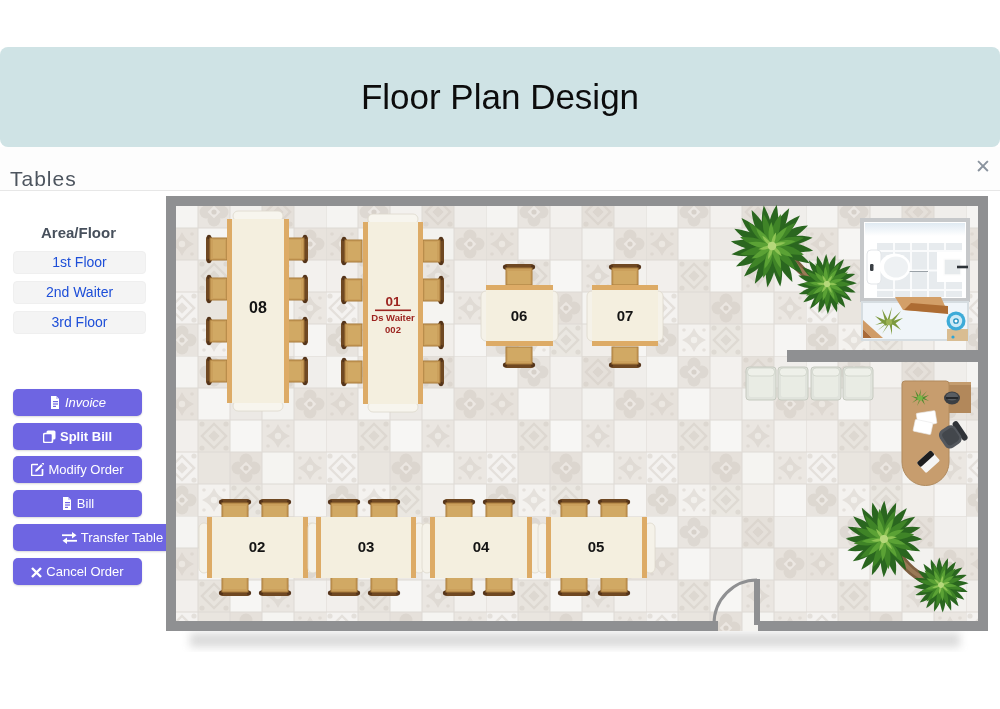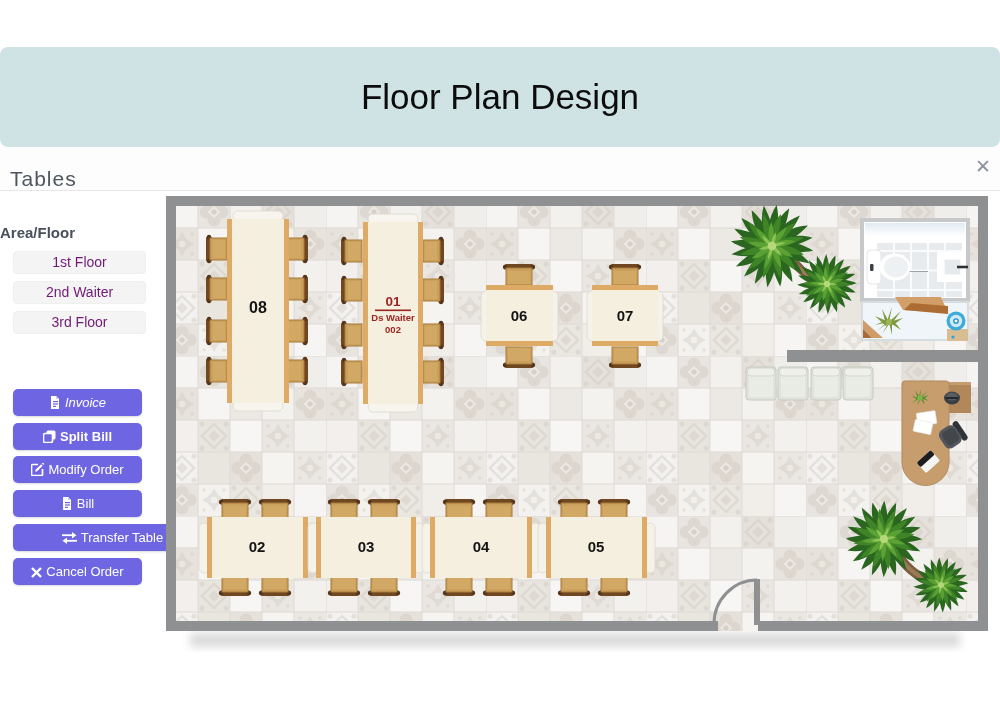--- a/index.html
+++ b/index.html
@@ -5,24 +5,24 @@
   html,body{margin:0;padding:0;background:#fff;width:1000px;height:709px;overflow:hidden;}
   #page{position:relative;width:1000px;height:709px;background:#fff;overflow:hidden;
         font-family:"Liberation Sans",sans-serif;}
   .banner{position:absolute;left:0;top:47px;width:1000px;height:100px;background:#cfe3e5;border-radius:8px;}
   .banner span{position:absolute;left:0;top:32px;width:1000px;text-align:center;
         font-size:35px;line-height:1;color:#0c0c0c;}
   .hdr{position:absolute;left:0;top:147px;width:1000px;height:43px;background:#fdfdfd;
         border-bottom:1px solid #e7e7e7;}
   .hdr span{position:absolute;left:10px;top:9px;font-size:21px;line-height:1;color:#4d555f;letter-spacing:1px;margin-top:12px;}
   .close{position:absolute;right:9px;top:155px;font-size:19px;color:#8a939e;}
-  .aflabel{position:absolute;left:0;top:224px;width:157px;
+  .aflabel{position:absolute;left:0;top:224px;width:157px;text-align:center;
         font-size:15px;font-weight:bold;color:#47505c;}
   .fbtn{position:absolute;left:13px;width:131px;height:21px;background:#f4f4f4;border:1px solid #efefef;
-        border-radius:4px;text-align:center;line-height:21px;font-size:14px;color:#701a75;}
+        border-radius:4px;text-align:center;line-height:21px;font-size:14px;color:#1d4ed8;}
   .pbtn{position:absolute;left:13px;width:129px;height:27px;background:#6e65e2;border-radius:5px;
         color:#fff;font-size:13px;text-align:center;line-height:27px;
         box-shadow:0 1px 2px rgba(0,0,0,0.15);}
   .pbtn svg{vertical-align:-2px;margin-right:4px;}
 </style>
 </head>
 <body>
 <div id="page">
 
   <div class="banner">

